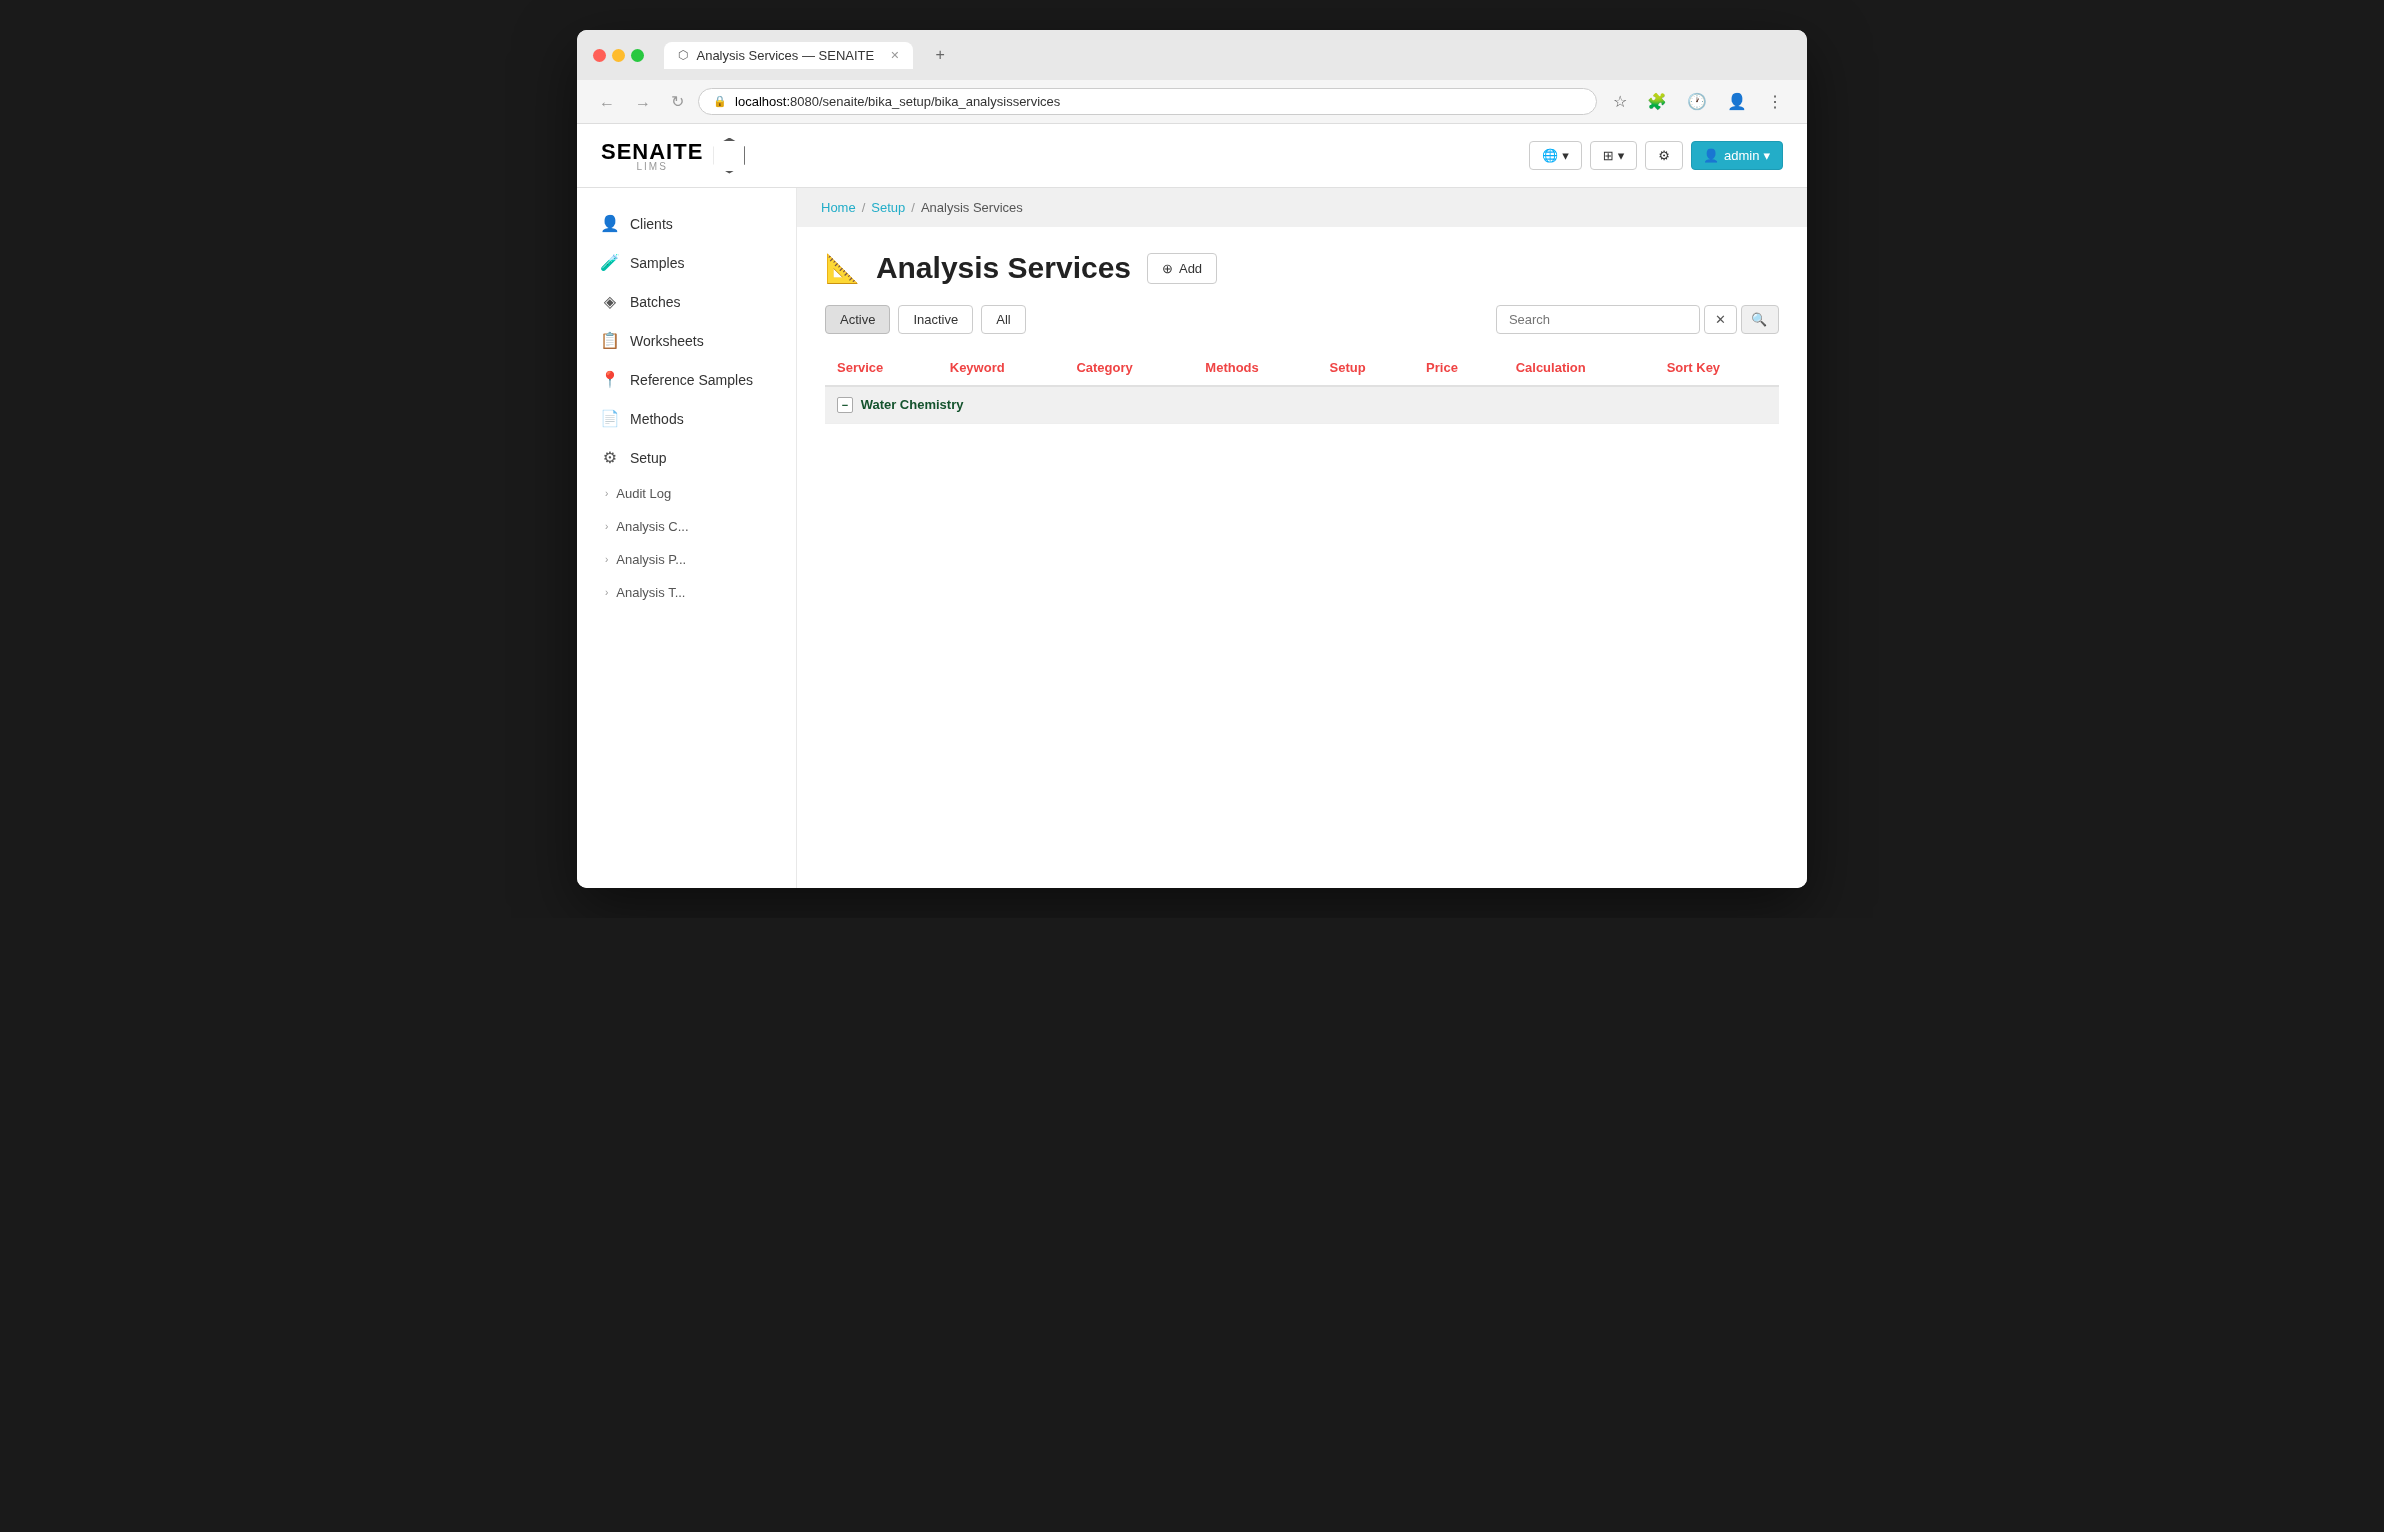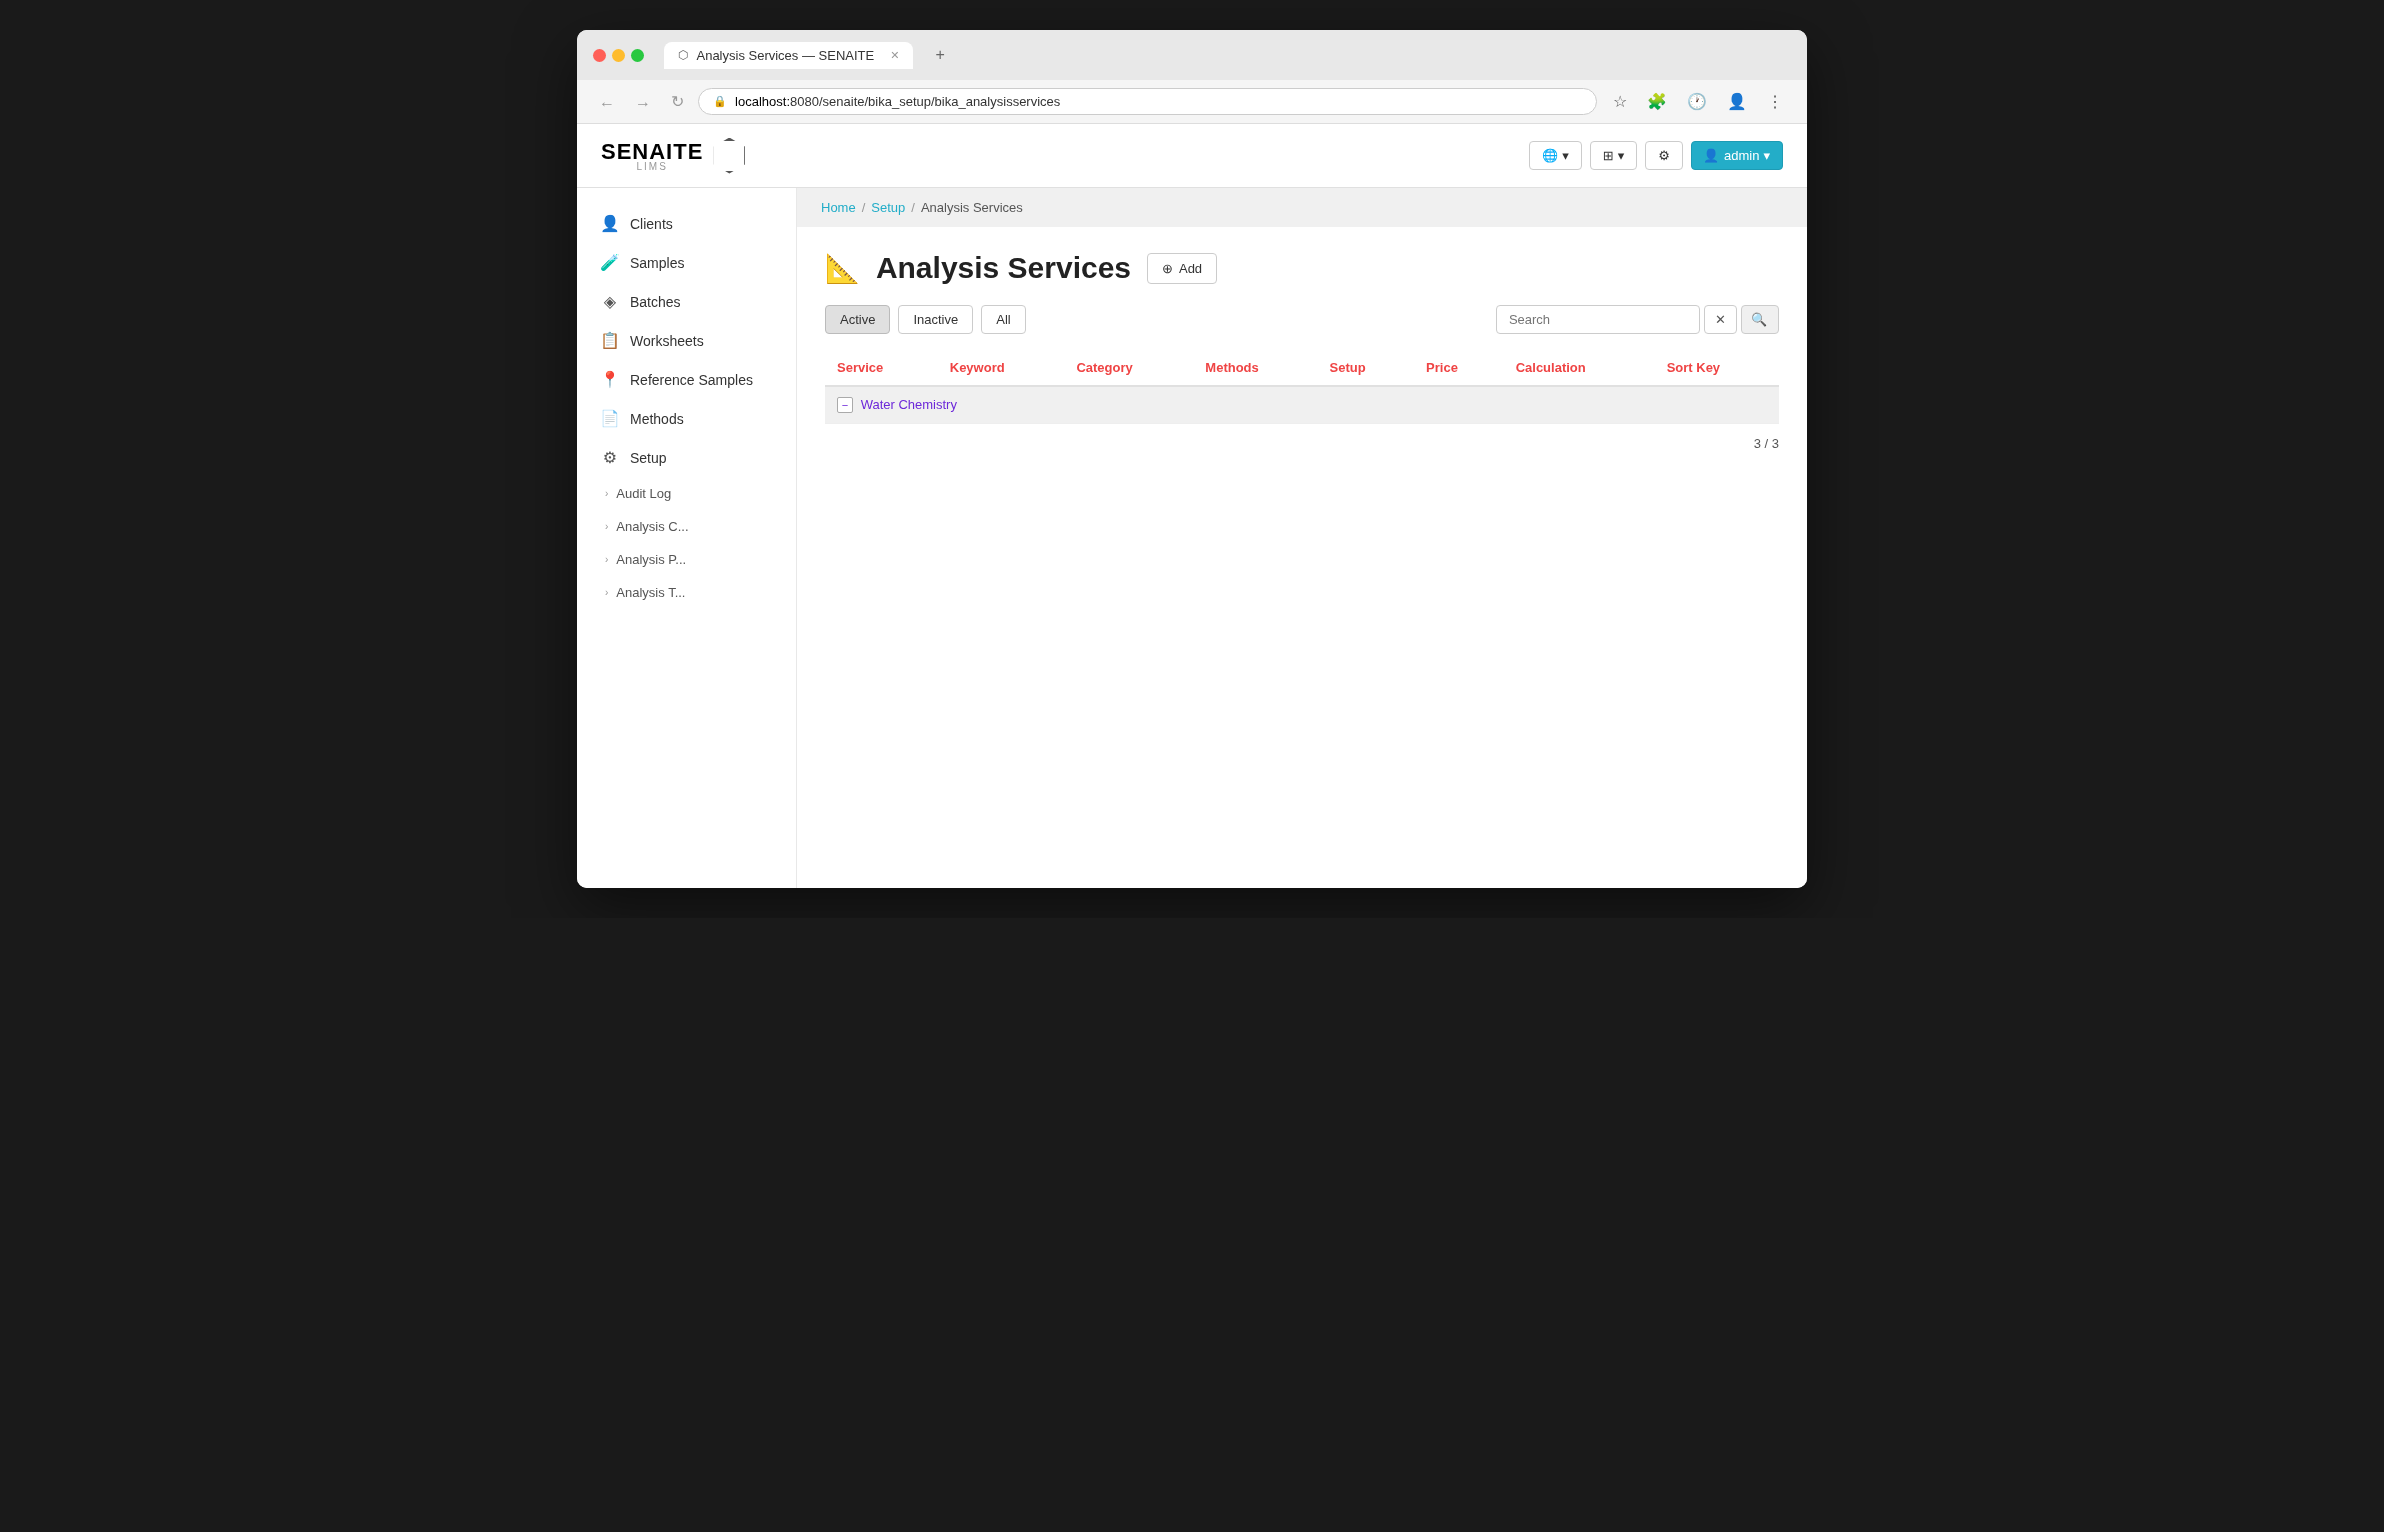--- a/index.html
+++ b/index.html
@@ -232,22 +232,22 @@
     }
     .data-table td {
       padding: 10px 12px;
       font-size: 13px;
       color: #333;
       border-bottom: 1px solid #eee;
     }
 
     .category-row td {
       background: #f0f0f0;
-      font-weight: 400;
-      color: #6d28d9;
+      font-weight: 700;
+      color: #14532d;
     }
 
     .pagination-row {
       text-align: right;
       padding: 12px 0;
       font-size: 13px;
       color: #555;
     }
 
     .collapse-icon {
@@ -428,20 +428,17 @@
           <tbody>
             <tr class="category-row">
               <td colspan="8">
                 <span class="collapse-icon">−</span>
                 <span>Water Chemistry</span>
               </td>
             </tr>
           </tbody>
         </table>
 
-        <div class="pagination-row">
-          <span>3 / 3</span>
-        </div>
 
       </div>
     </main>
   </div>
 </div>
 
 </body></html>

